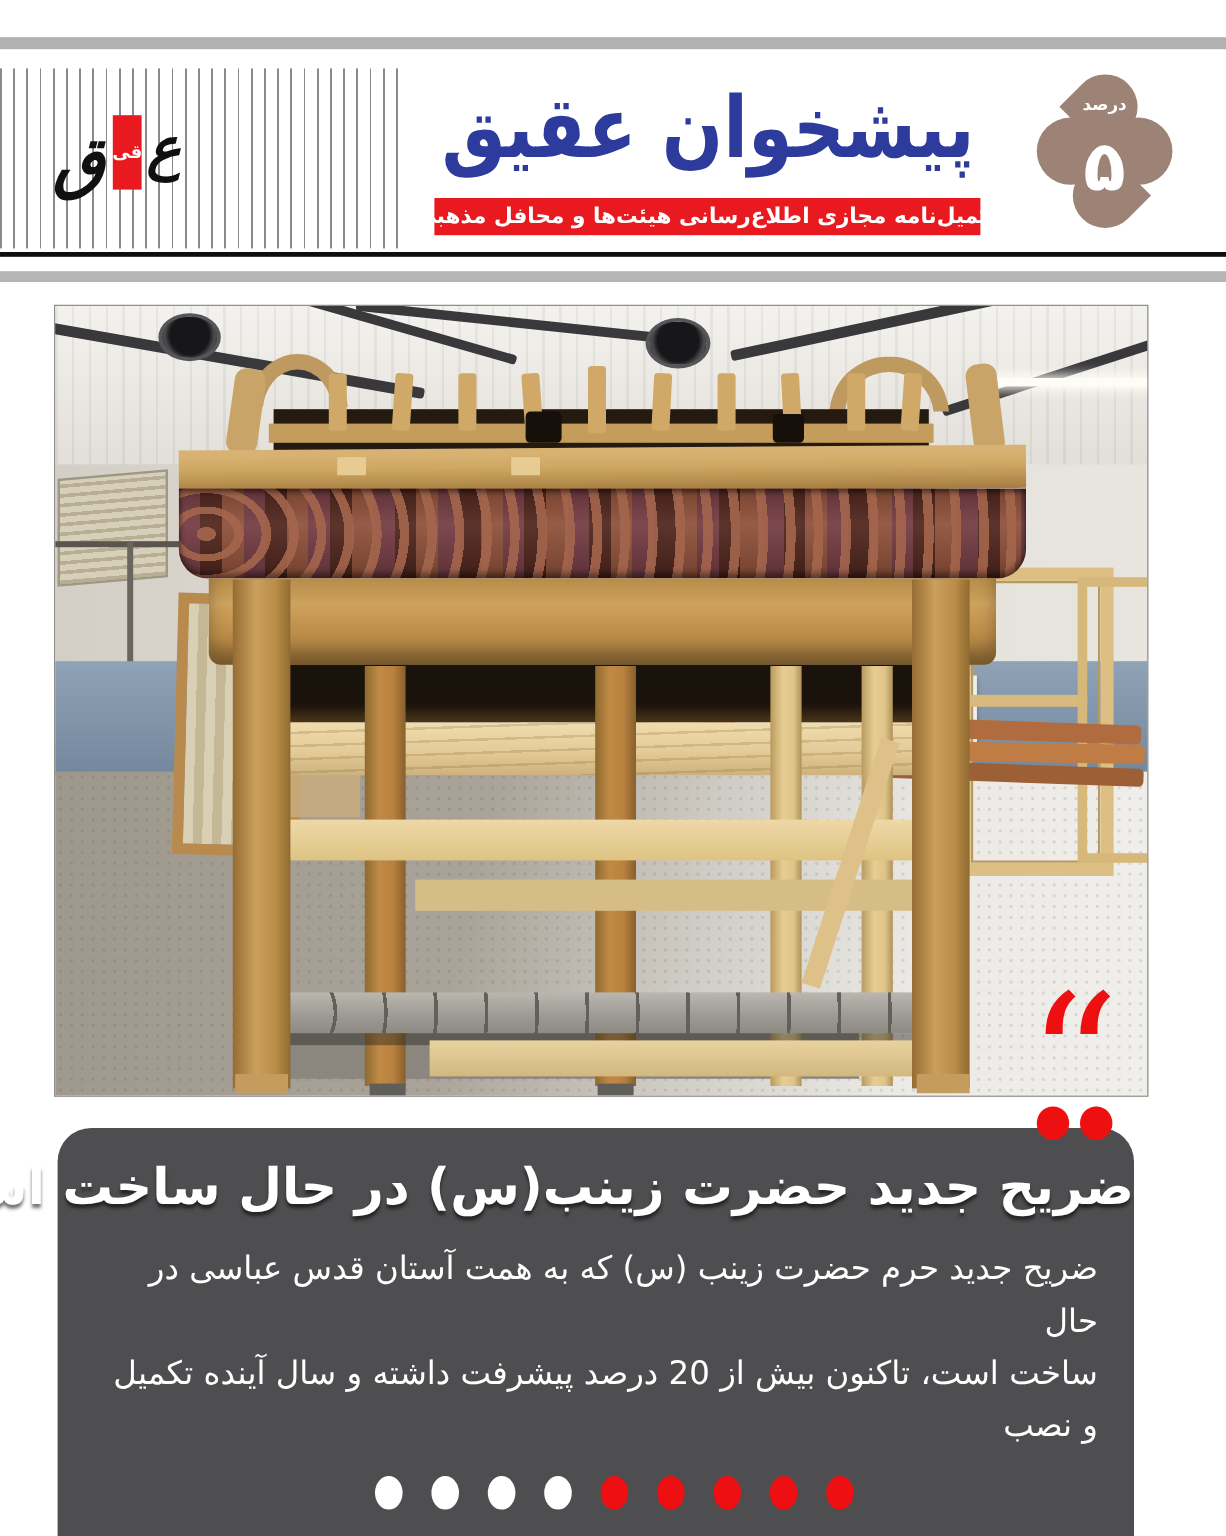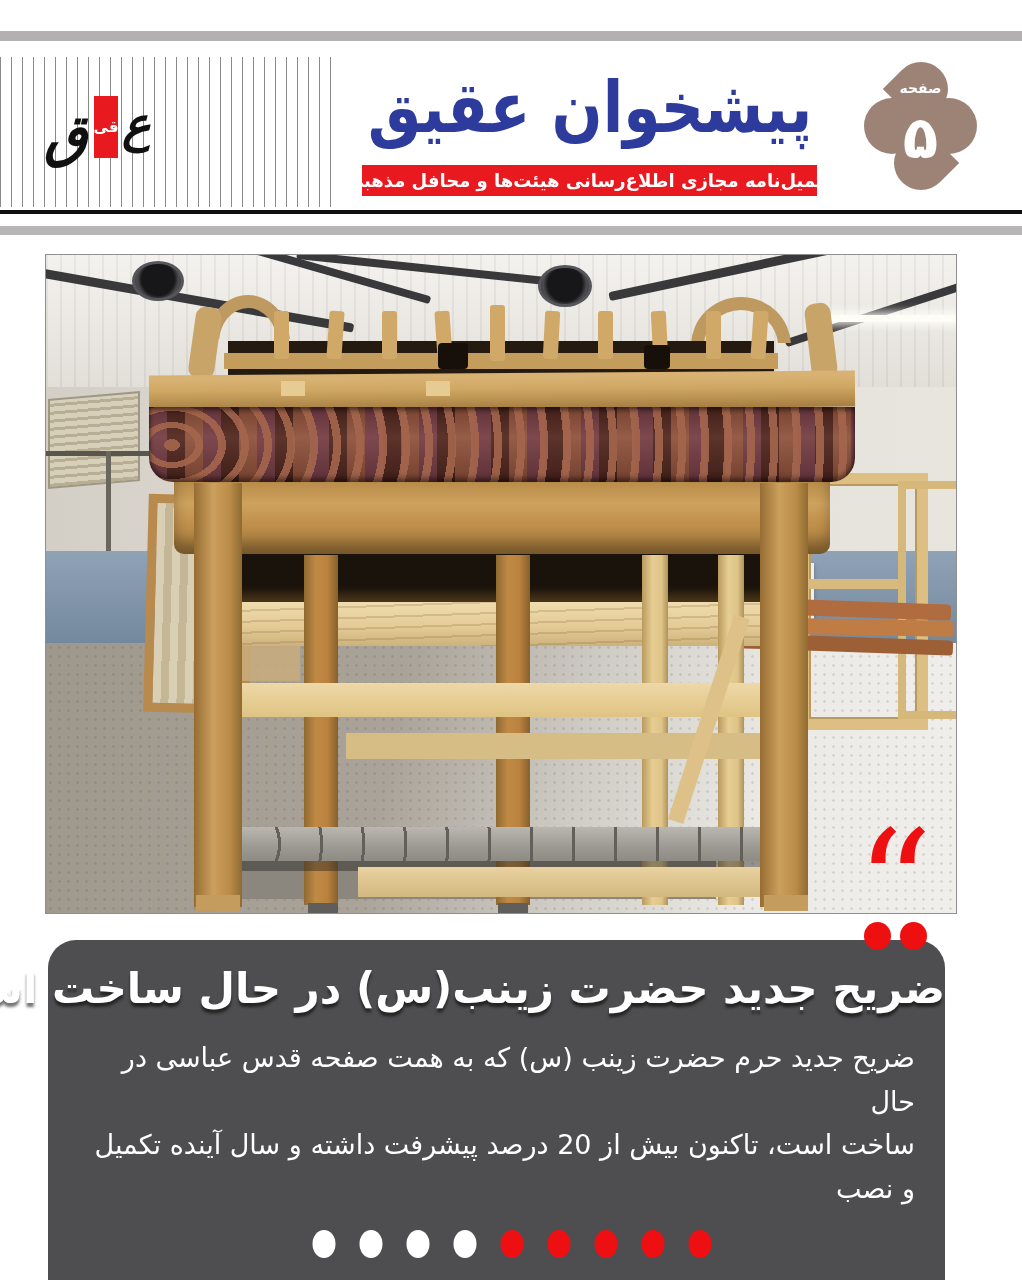--- a/index.html
+++ b/index.html
@@ -197,21 +197,21 @@
 
   <div class="abs masthead-title">پیشخوان عقیق</div>
   <div class="abs tagline">تکمیل‌نامه مجازی اطلاع‌رسانی هیئت‌ها و محافل مذهبی</div>
 
   <div class="abs page-badge">
     <span class="petal petal-top"></span>
     <span class="petal petal-bottom"></span>
     <span class="lobe lobe-left"></span>
     <span class="lobe lobe-right"></span>
     <span class="lobe lobe-core"></span>
-    <span class="badge-label">صفحه</span>
+    <span class="badge-label">درصد</span>
     <span class="badge-number">۵</span>
   </div>
 
   <div class="abs black-rule"></div>
   <div class="abs lower-gray-bar"></div>
 
   <div class="abs photo" title="Large wooden zarih (shrine) frame with carved reddish cornice under construction inside a workshop">
     <div class="abs ph-ceiling"></div>
     <div class="abs ph-beam ph-b1"></div>
     <div class="abs ph-beam ph-b2"></div>
@@ -292,21 +292,21 @@
 
   <div class="abs quote">
     <span class="quote-glyph">“</span>
     <span class="quote-dot quote-dot1"></span>
     <span class="quote-dot quote-dot2"></span>
   </div>
 
   <div class="abs card">
     <div class="card-headline">ضریح جدید حضرت زینب(س) در حال ساخت است</div>
     <div class="card-body">
-      <div>ضریح جدید حرم حضرت زینب (س) که به همت صفحه قدس عباسی در حال</div>
+      <div>ضریح جدید حرم حضرت زینب (س) که به همت آستان قدس عباسی در حال</div>
       <div>ساخت است، تاکنون بیش از 20 درصد پیشرفت داشته و سال آینده تکمیل و نصب</div>
     </div>
     <div class="dots">
         <span class="dot white"></span>
         <span class="dot white"></span>
         <span class="dot white"></span>
         <span class="dot white"></span>
         <span class="dot red"></span>
         <span class="dot red"></span>
         <span class="dot red"></span>

